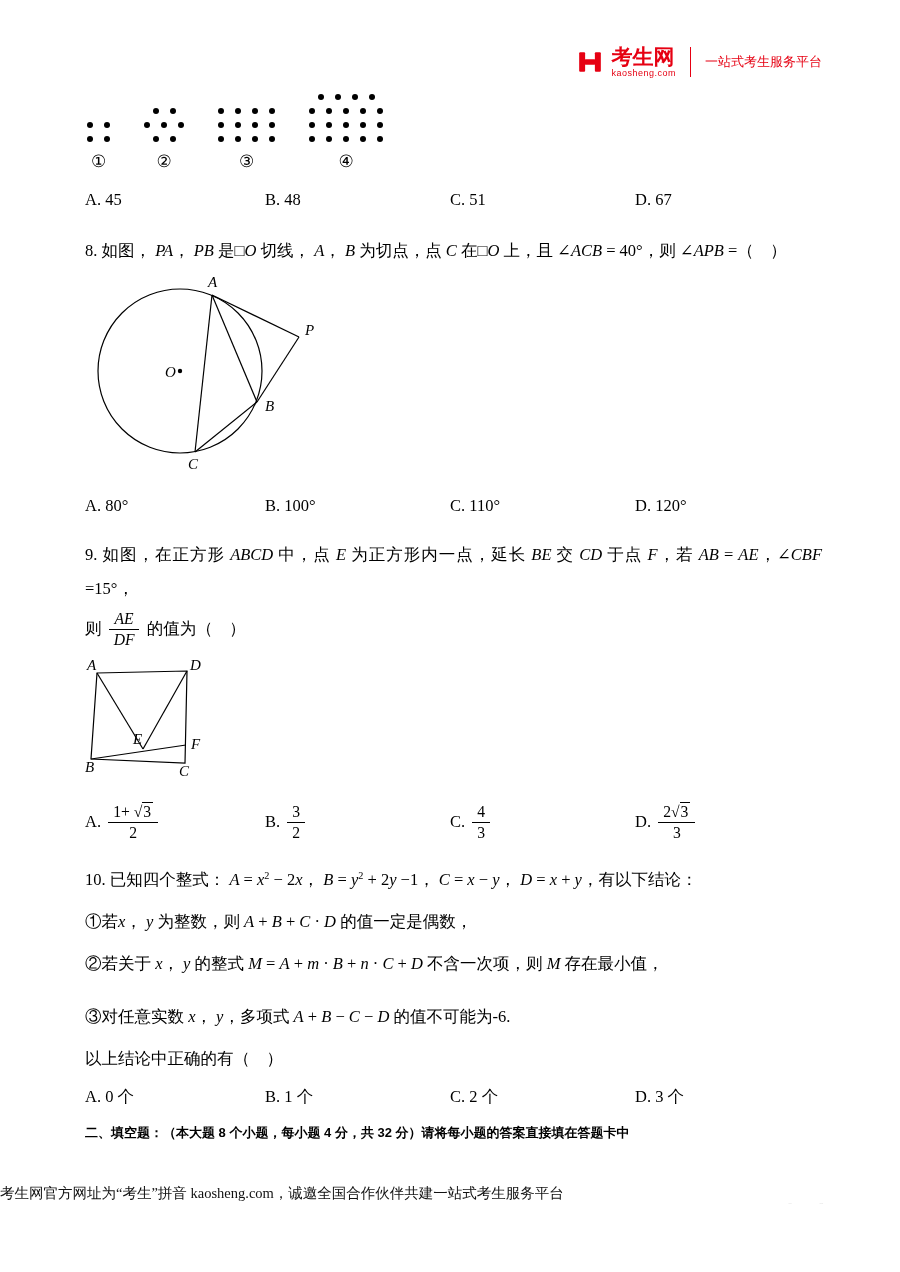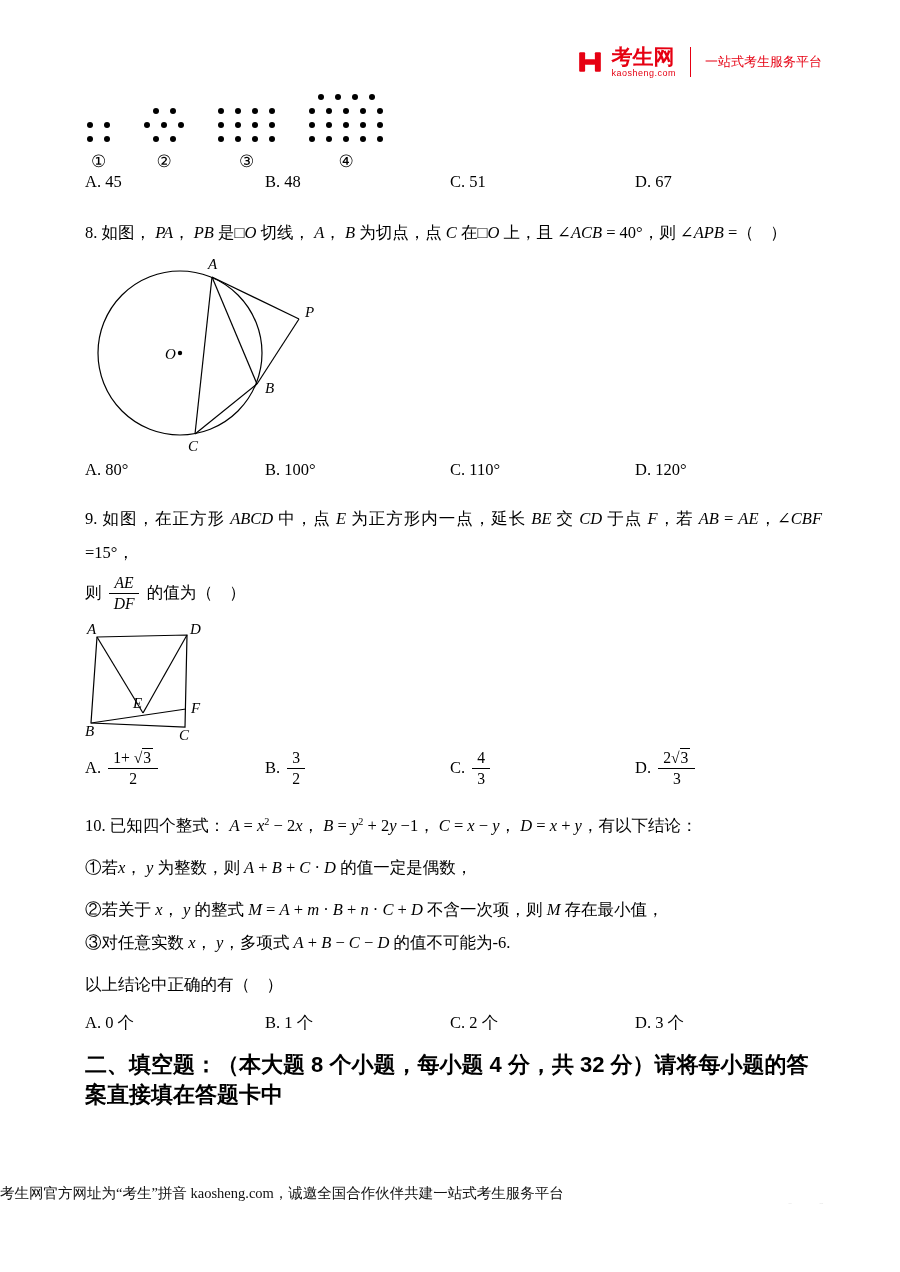--- a/index.html
+++ b/index.html
@@ -36,30 +36,30 @@
   .frac .den { padding:0 5px; }
   
   .dotfigs { display:flex; align-items:flex-end; gap:34px; margin:12px 0 0 2px; }
   .dotfig-wrap { display:flex; flex-direction:column; align-items:center; }
   .dotfig { display:flex; flex-direction:column; gap:8px; align-items:center; }
   .dotrow { display:flex; gap:11px; }
   .dot { width:6px; height:6px; border-radius:50%; background:#000; }
   .figlabel { margin-top:9px; font-size:17px; }
   
   .options { display:grid; grid-template-columns:180px 185px 185px auto;
-             margin-top:0; align-items:center; }
+             margin-top:18px; align-items:center; }
   .opt { white-space:nowrap; }
   
   .figure8 { margin:4px 0 0 0; }
   .figure9 { margin:8px 0 0 0; }
   .geo-line { stroke:#000; stroke-width:1.2; fill:none; }
   .geo-label { font-size:15px; font-style:italic;
                font-family:"Liberation Serif","DejaVu Serif",serif; fill:#000; }
   
-  .section-title { margin-top:16px; font-weight:700; font-size:22px;
+  .section-title { margin-top:16px; font-weight:700; font-size:13px;
                    font-family:"Liberation Sans","DejaVu Sans",sans-serif; }
   
   .footer { position:absolute; left:0; right:0; top:1184px; text-align:left;
             font-size:14.5px; color:#111; }
   .watermark { position:absolute; right:26px; top:1204px;
                display:flex; align-items:center; gap:9px; }
   .wm-icon { width:44px; height:44px; }
   .wm-col { display:flex; flex-direction:column; line-height:1; }
   .wm-name { color:#cdcdcd; font-weight:bold; font-size:29px;
              font-family:"Liberation Sans","DejaVu Sans",sans-serif; }
@@ -247,21 +247,21 @@
             <span class="num"><span class="t">2</span><span class="sqrt"><span>√</span><span class="radicand">3</span></span></span>
             <span class="den"><span class="t">3</span></span>
           </span></span>
     </div>
   </section>
 
   <section>
     <p class="qtext tight" style="margin-top:22px"><span class="t">10. 已知四个整式： </span><span class="mv">A</span><span class="t"> = </span><span class="mv">x</span><sup>2</sup><span class="t"> − 2</span><span class="mv">x</span><span class="t">， </span><span class="mv">B</span><span class="t"> = </span><span class="mv">y</span><sup>2</sup><span class="t"> + 2</span><span class="mv">y</span><span class="t"> −1， </span><span class="mv">C</span><span class="t"> = </span><span class="mv">x</span><span class="t"> − </span><span class="mv">y</span><span class="t">， </span><span class="mv">D</span><span class="t"> = </span><span class="mv">x</span><span class="t"> + </span><span class="mv">y</span><span class="t">，有以下结论：</span></p>
     <p class="qtext tight" style="margin-top:12px"><span class="t">①若</span><span class="mv">x</span><span class="t">， </span><span class="mv">y</span><span class="t"> 为整数，则 </span><span class="mv">A</span><span class="t"> + </span><span class="mv">B</span><span class="t"> + </span><span class="mv">C</span><span class="t"> · </span><span class="mv">D</span><span class="t"> 的值一定是偶数，</span></p>
     <p class="qtext tight" style="margin-top:12px"><span class="t">②若关于 </span><span class="mv">x</span><span class="t">， </span><span class="mv">y</span><span class="t"> 的整式 </span><span class="mv">M</span><span class="t"> = </span><span class="mv">A</span><span class="t"> + </span><span class="mv">m</span><span class="t"> · </span><span class="mv">B</span><span class="t"> + </span><span class="mv">n</span><span class="t"> · </span><span class="mv">C</span><span class="t"> + </span><span class="mv">D</span><span class="t"> 不含一次项，则 </span><span class="mv">M</span><span class="t"> 存在最小值，</span></p>
-    <p class="qtext tight" style="margin-top:4px"><span class="t">③对任意实数 </span><span class="mv">x</span><span class="t">， </span><span class="mv">y</span><span class="t">，多项式 </span><span class="mv">A</span><span class="t"> + </span><span class="mv">B</span><span class="t"> − </span><span class="mv">C</span><span class="t"> − </span><span class="mv">D</span><span class="t"> 的值不可能为-6.</span></p>
+    <p class="qtext tight" style="margin-top:24px"><span class="t">③对任意实数 </span><span class="mv">x</span><span class="t">， </span><span class="mv">y</span><span class="t">，多项式 </span><span class="mv">A</span><span class="t"> + </span><span class="mv">B</span><span class="t"> − </span><span class="mv">C</span><span class="t"> − </span><span class="mv">D</span><span class="t"> 的值不可能为-6.</span></p>
     <p class="qtext tight" style="margin-top:12px">以上结论中正确的有（　）</p>
     <div class="options" style="margin-top:12px">
       <span class="opt"><span class="t">A. 0 个</span></span>
       <span class="opt"><span class="t">B. 1 个</span></span>
       <span class="opt"><span class="t">C. 2 个</span></span>
       <span class="opt"><span class="t">D. 3 个</span></span>
     </div>
   </section>
 
   <h2 class="section-title">二、填空题：（本大题 8 个小题，每小题 4 分，共 32 分）请将每小题的答案直接填在答题卡中</h2>

